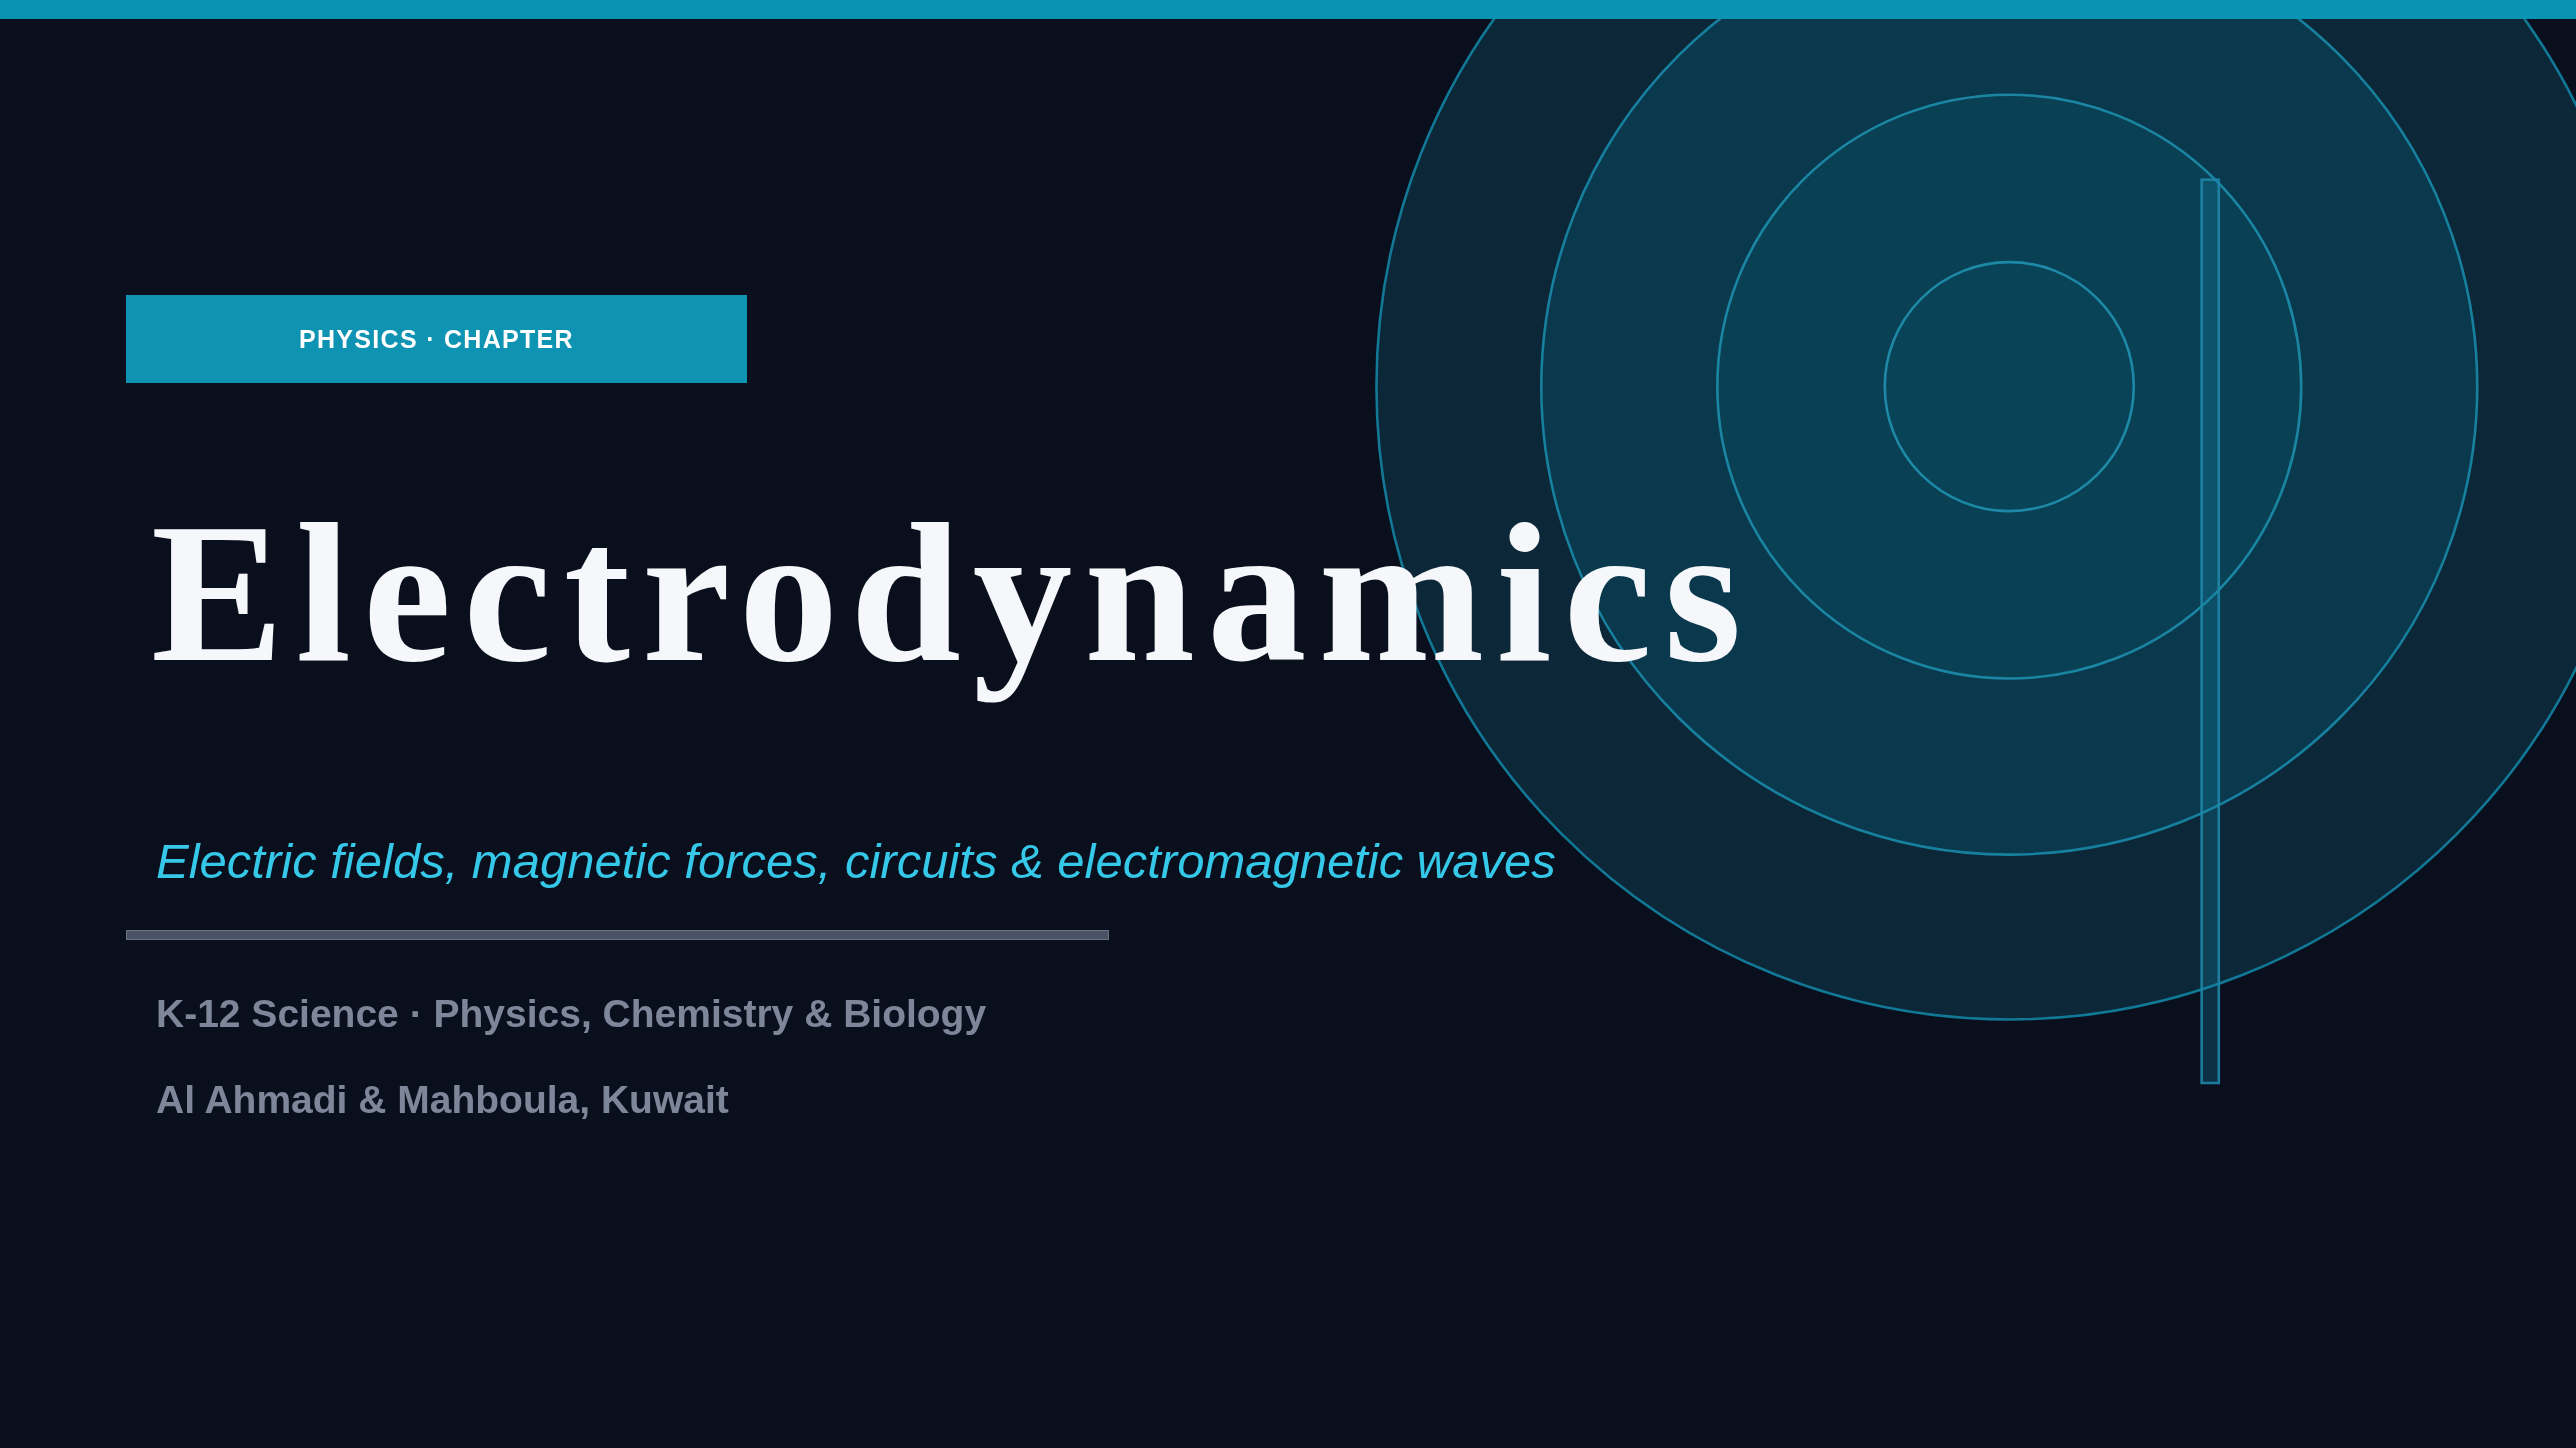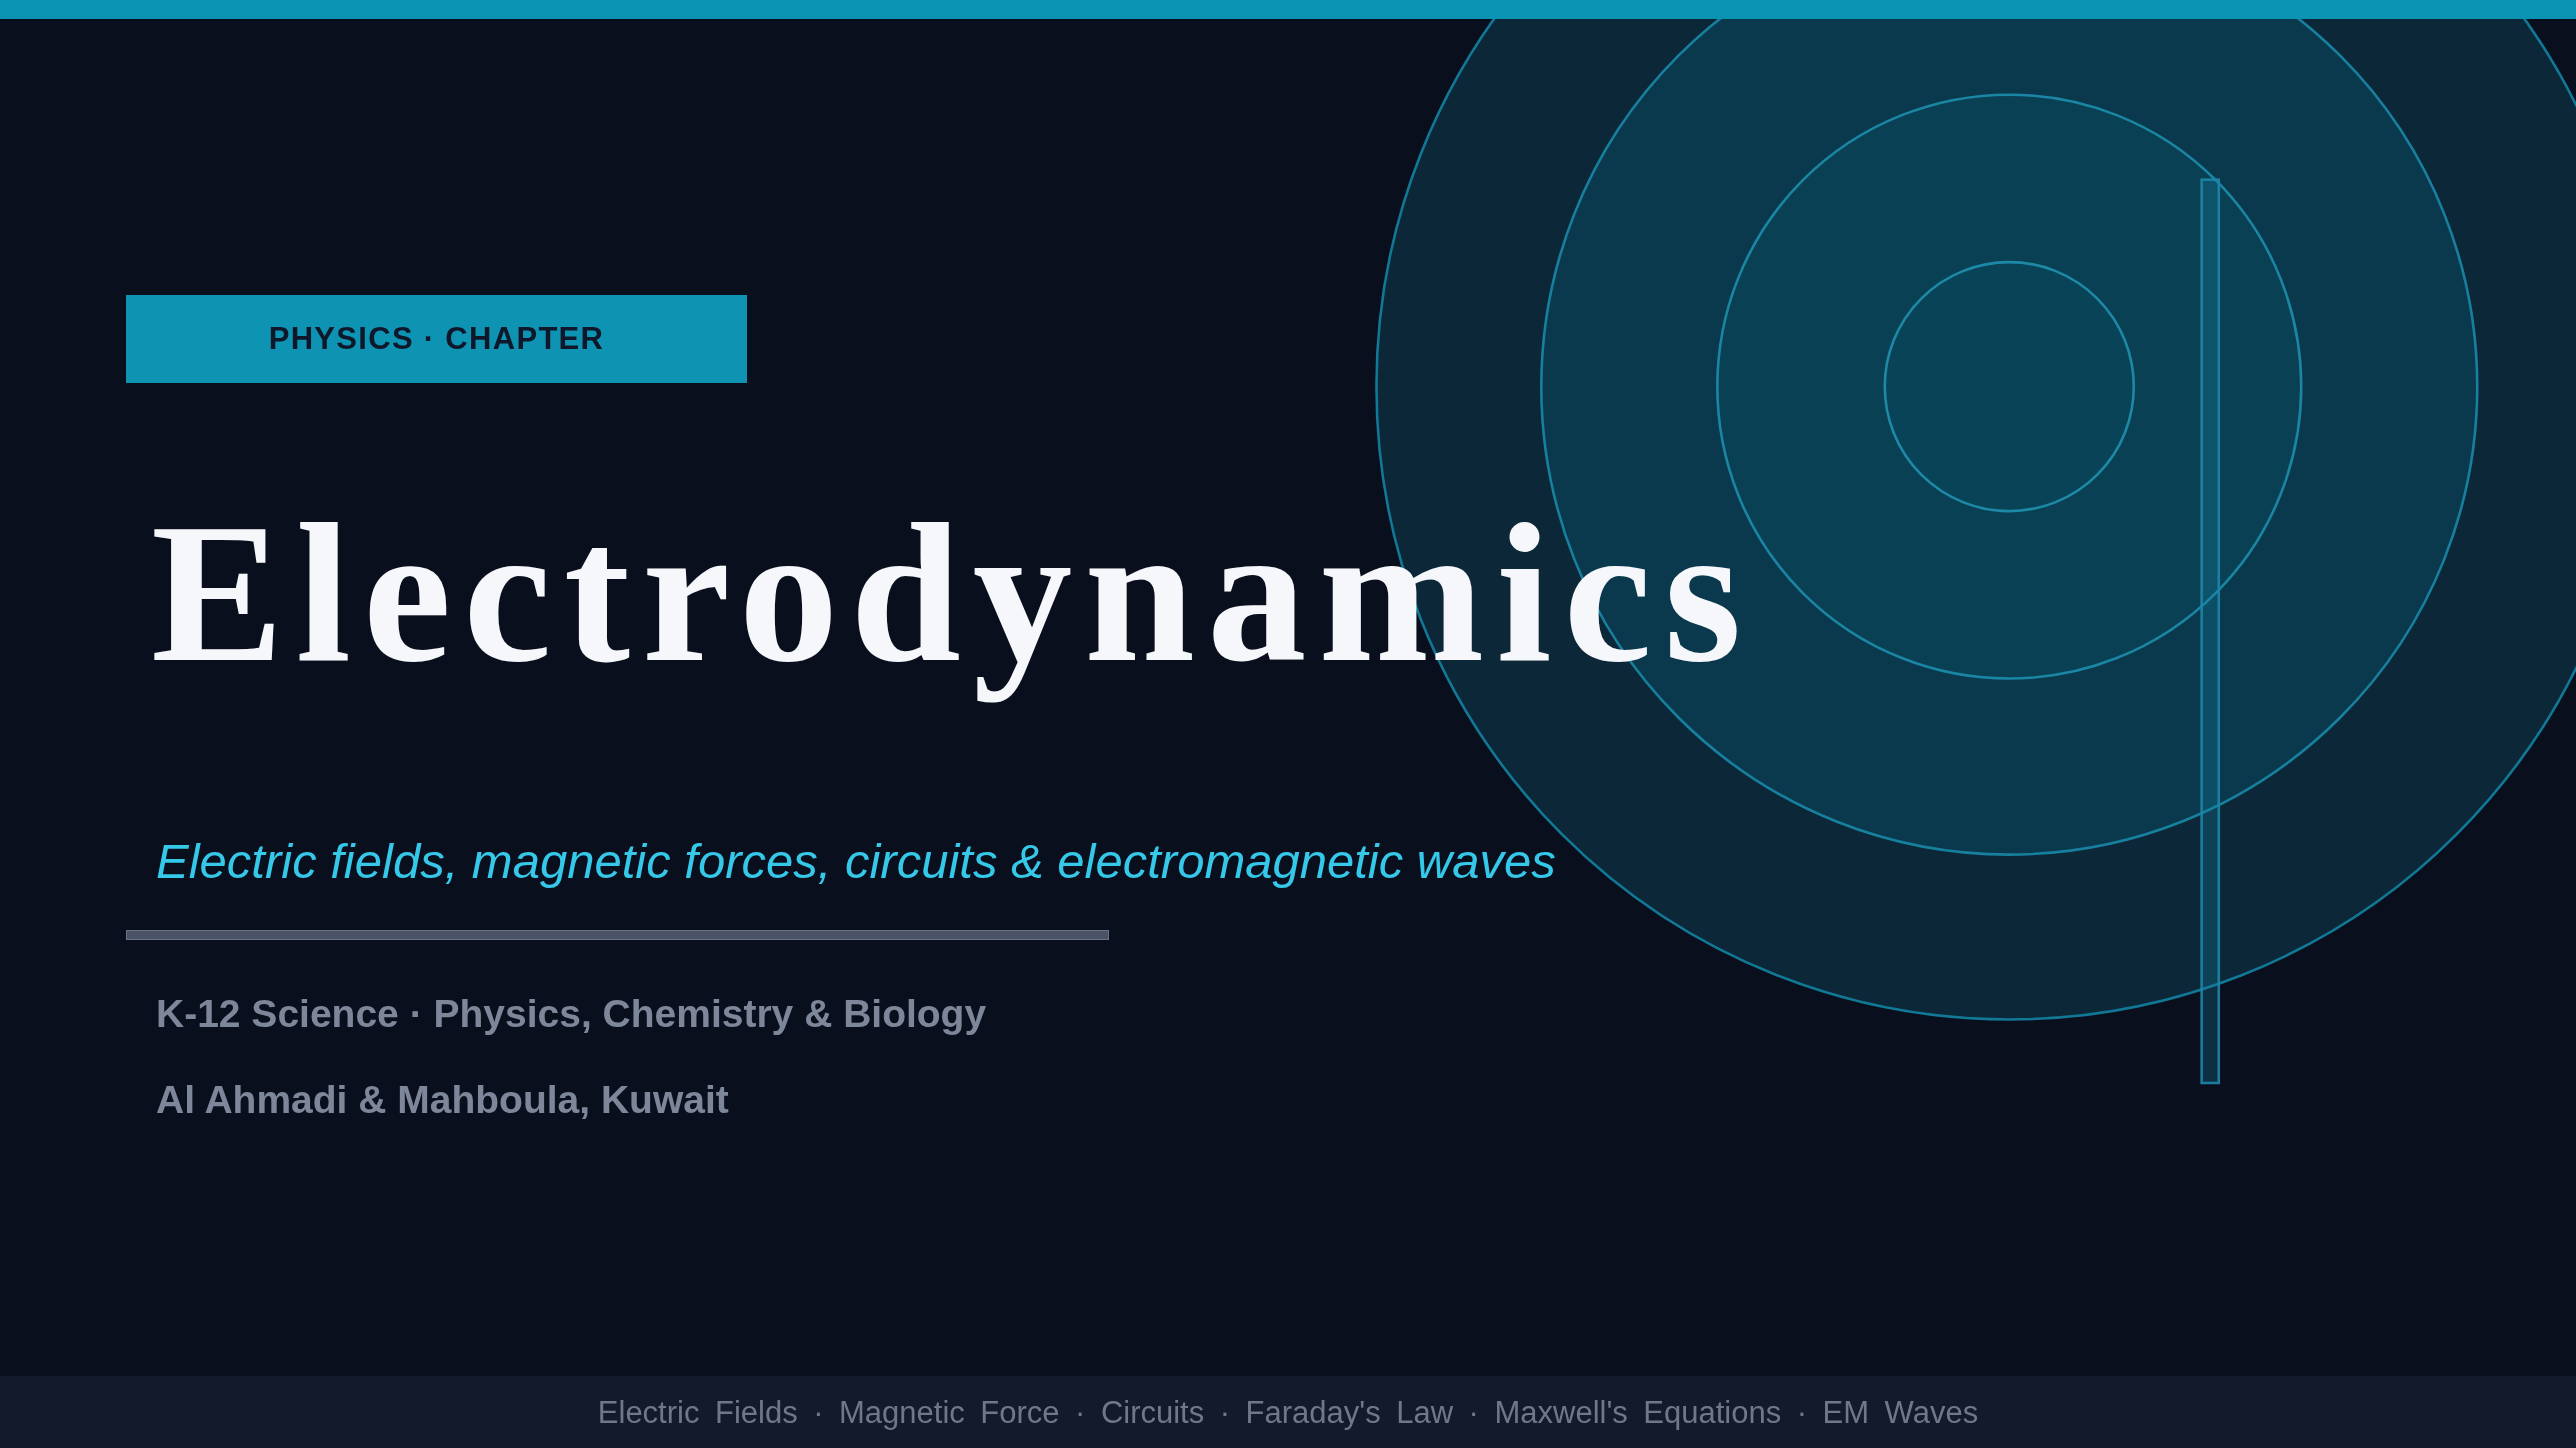--- a/index.html
+++ b/index.html
@@ -14,21 +14,21 @@
   .top-accent-bar{
     position:absolute;left:0;top:0;width:100%;height:19px;
     background:#0a93b2;z-index:3;
   }
   .badge{
     position:absolute;left:126px;top:295px;width:621px;height:88px;
     background:#0e94b2;display:flex;align-items:center;justify-content:center;
     z-index:2;
   }
   .badge span{
-    font-size:31px;font-weight:700;letter-spacing:1.3px;color:#0f172a;
+    font-size:25px;font-weight:700;letter-spacing:1.3px;color:#ffffff;
   }
   .title{
     position:absolute;left:151px;top:479px;z-index:2;
     font-family:"Liberation Serif","DejaVu Serif",serif;
     font-weight:700;font-size:199px;line-height:1.15;
     letter-spacing:12px;color:#f5f7fa;white-space:nowrap;
   }
   .subtitle{
     position:absolute;left:156px;top:800px;z-index:2;
     font-style:italic;font-size:49px;color:#35c8e8;white-space:nowrap;margin-top:33px;
@@ -75,18 +75,15 @@
 
   <div class="title">Electrodynamics</div>
 
   <div class="subtitle">Electric fields, magnetic forces, circuits &amp; electromagnetic waves</div>
 
   <div class="divider"></div>
 
   <div class="meta-line meta-program">K-12 Science · Physics, Chemistry &amp; Biology</div>
   <div class="meta-line meta-location">Al Ahmadi &amp; Mahboula, Kuwait</div>
 
-  <div class="footer-bar">
-    <span>Electric Fields · Magnetic Force · Circuits · Faraday's Law · Maxwell's Equations · EM Waves</span>
-  </div>
 
 </div>
 
 
 </body></html>

